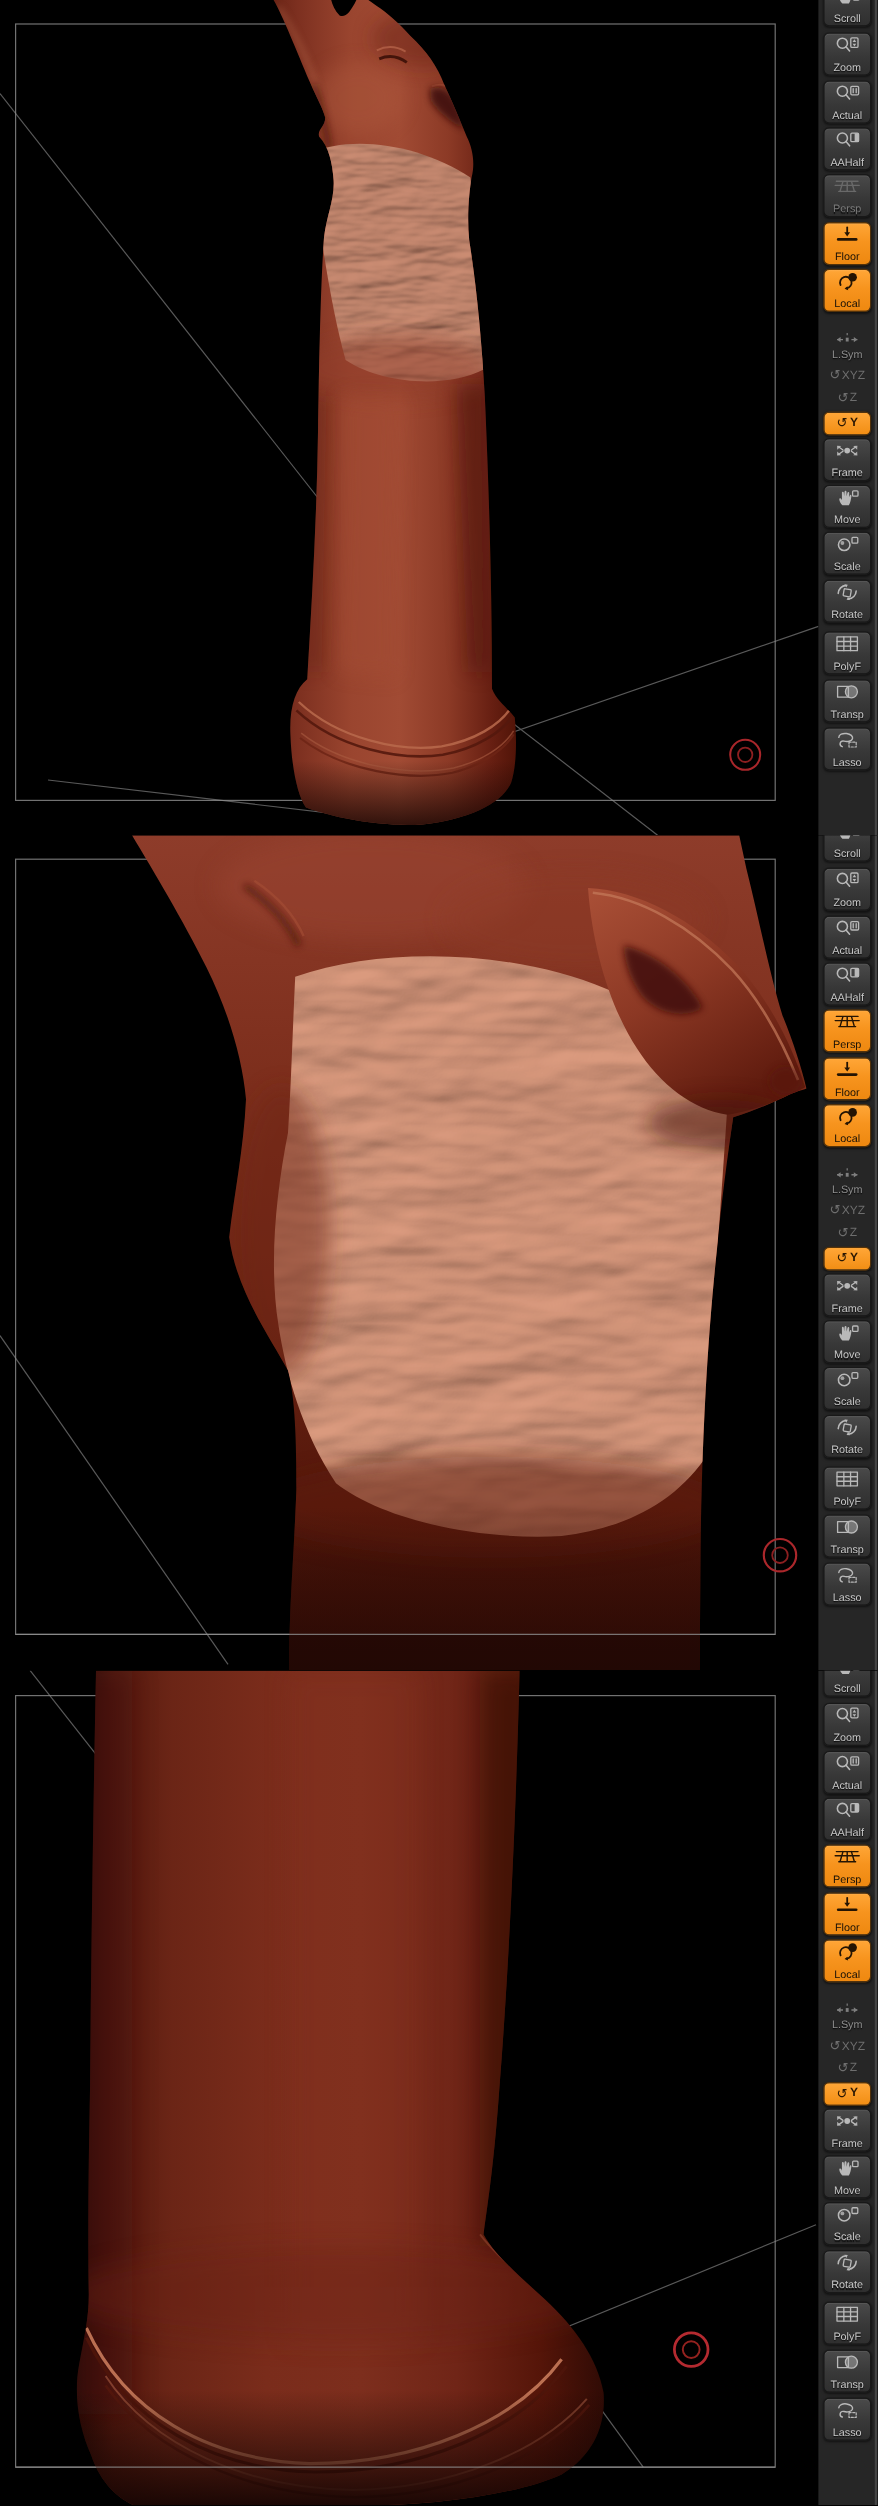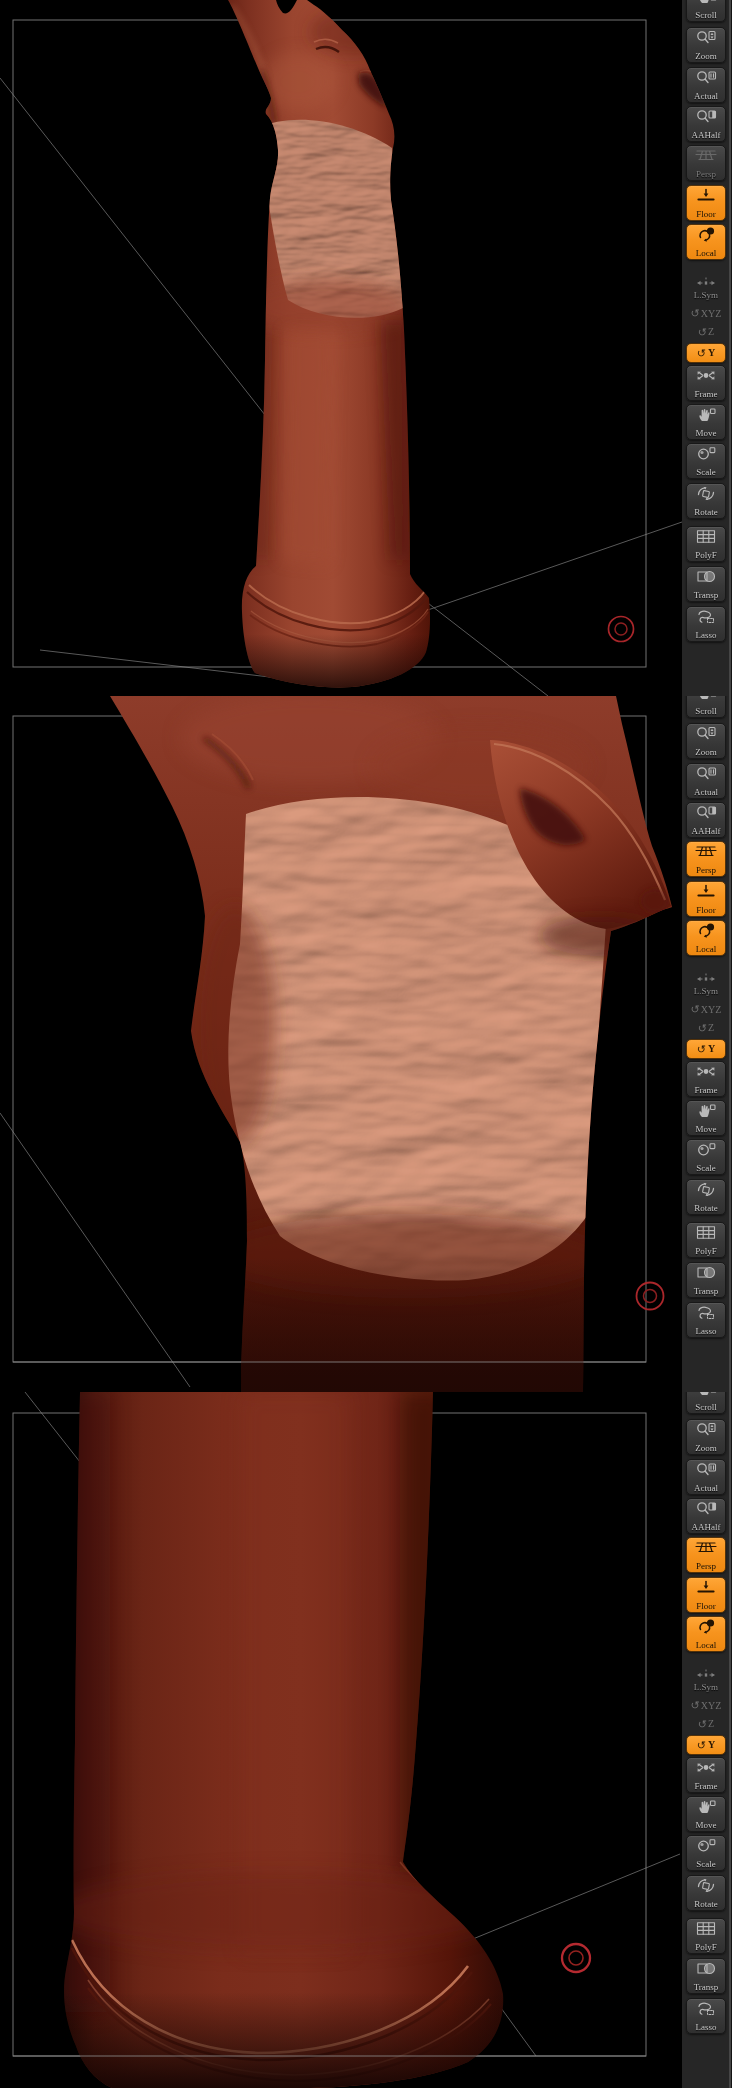--- a/index.html
+++ b/index.html
@@ -1,17 +1,17 @@
 <!DOCTYPE html>
 <html><head>
 <meta charset="utf-8">
 <style>
   html,body{margin:0;padding:0;background:#000;}
   body{width:732px;font-family:"Liberation Sans",sans-serif;-webkit-font-smoothing:antialiased;}
-  .page{width:732px;height:2088px;position:relative;background:#000;overflow:hidden;font-family:Liberation Serif, serif;}
+  .page{width:732px;height:2088px;position:relative;background:#000;overflow:hidden;}
   .panel{position:relative;width:732px;height:696px;overflow:hidden;background:#000;}
   .canvas-svg{position:absolute;left:0;top:0;display:block;}
   
   .shelf{position:absolute;left:682px;top:0;width:50px;height:696px;background:#262626;overflow:hidden;}
   .shelf .edge{position:absolute;right:0;top:0;bottom:0;width:3px;background:#454545;border-right:1px solid #141414;box-sizing:border-box;}
   .sb{position:absolute;left:4px;width:40px;box-sizing:border-box;}
   .sb.btn{background:linear-gradient(180deg,#4a4a4a,#383838 55%,#2f2f2f);border:1px solid #181818;border-radius:5px;
           box-shadow:inset 0 1px 0 rgba(255,255,255,.07),0 1px 2px rgba(0,0,0,.55);}
   .sb .ic{position:absolute;left:0;right:0;top:1px;display:flex;justify-content:center;color:#b9b9b9;}
   .sb .ic svg{display:block;}

